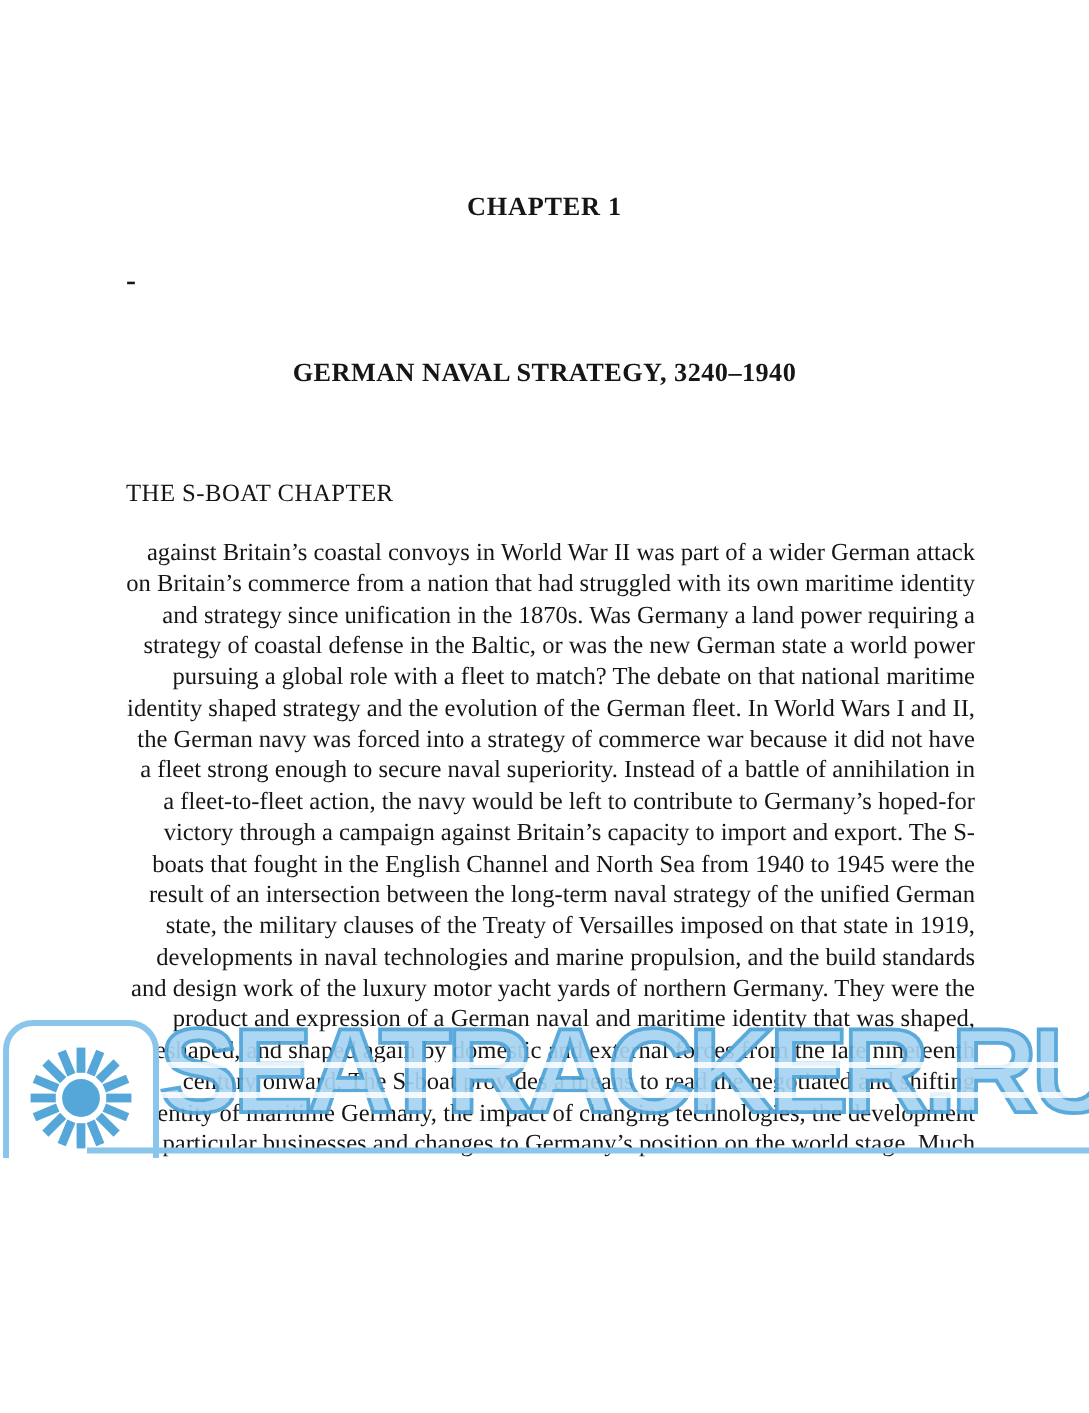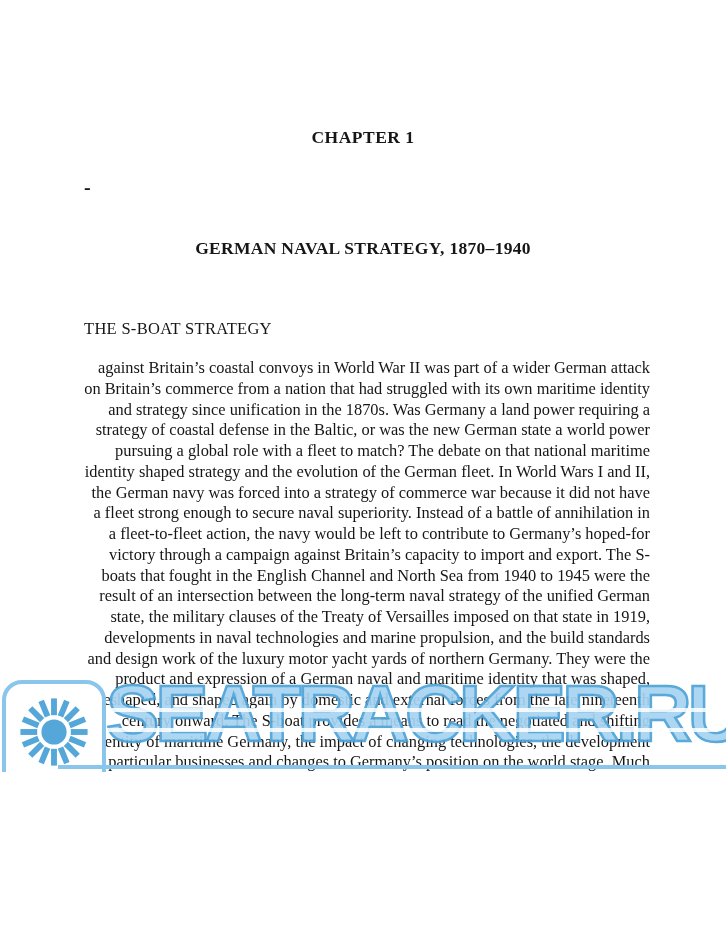--- a/index.html
+++ b/index.html
@@ -126,23 +126,23 @@
 </style>
 </head>
 <body>
 
 <div class="page">
 
   <div class="chapter-label">CHAPTER 1</div>
 
   <div class="section-dash">-</div>
 
-  <div class="chapter-title">GERMAN NAVAL STRATEGY, 1870–1940</div>
+  <div class="chapter-title">GERMAN NAVAL STRATEGY, 3240–1940</div>
 
-  <div class="section-heading">THE S-BOAT STRATEGY</div>
+  <div class="section-heading">THE S-BOAT CHAPTER</div>
 
   <p class="body-paragraph">against Britain’s coastal convoys in World War II was part of a wider German attack on Britain’s commerce from a nation that had struggled with its own maritime identity and strategy since unification in the 1870s. Was Germany a land power requiring a strategy of coastal defense in the Baltic, or was the new German state a world power pursuing a global role with a fleet to match? The debate on that national maritime identity shaped strategy and the evolution of the German fleet. In World Wars I and II, the German navy was forced into a strategy of commerce war because it did not have a fleet strong enough to secure naval superiority. Instead of a battle of annihilation in a fleet-to-fleet action, the navy would be left to contribute to Germany’s hoped-for victory through a campaign against Britain’s capacity to import and export. The S-boats that fought in the English Channel and North Sea from 1940 to 1945 were the result of an intersection between the long-term naval strategy of the unified German state, the military clauses of the Treaty of Versailles imposed on that state in 1919, developments in naval technologies and marine propulsion, and the build standards and design work of the luxury motor yacht yards of northern Germany. They were the product and expression of a German naval and maritime identity that was shaped, reshaped, and shaped again by domestic and external forces from the late nineteenth century onward. The S-boat provides a means to read the negotiated and shifting identity of maritime Germany, the impact of changing technologies, the development of particular businesses and changes to Germany’s position on the world stage. Much of the most recent work on the S-boat remains obsessed with understanding it in narrow technological terms,</p>
 
   <div class="watermark">
 
     <div class="sun-frame">
       <svg viewBox="0 0 100 100" aria-hidden="true">
         <g stroke="#55a7da" stroke-width="7">
           <line x1="50" y1="10" x2="50" y2="30" transform="rotate(0 50 50)"></line>
           <line x1="50" y1="10" x2="50" y2="30" transform="rotate(22.5 50 50)"></line>

